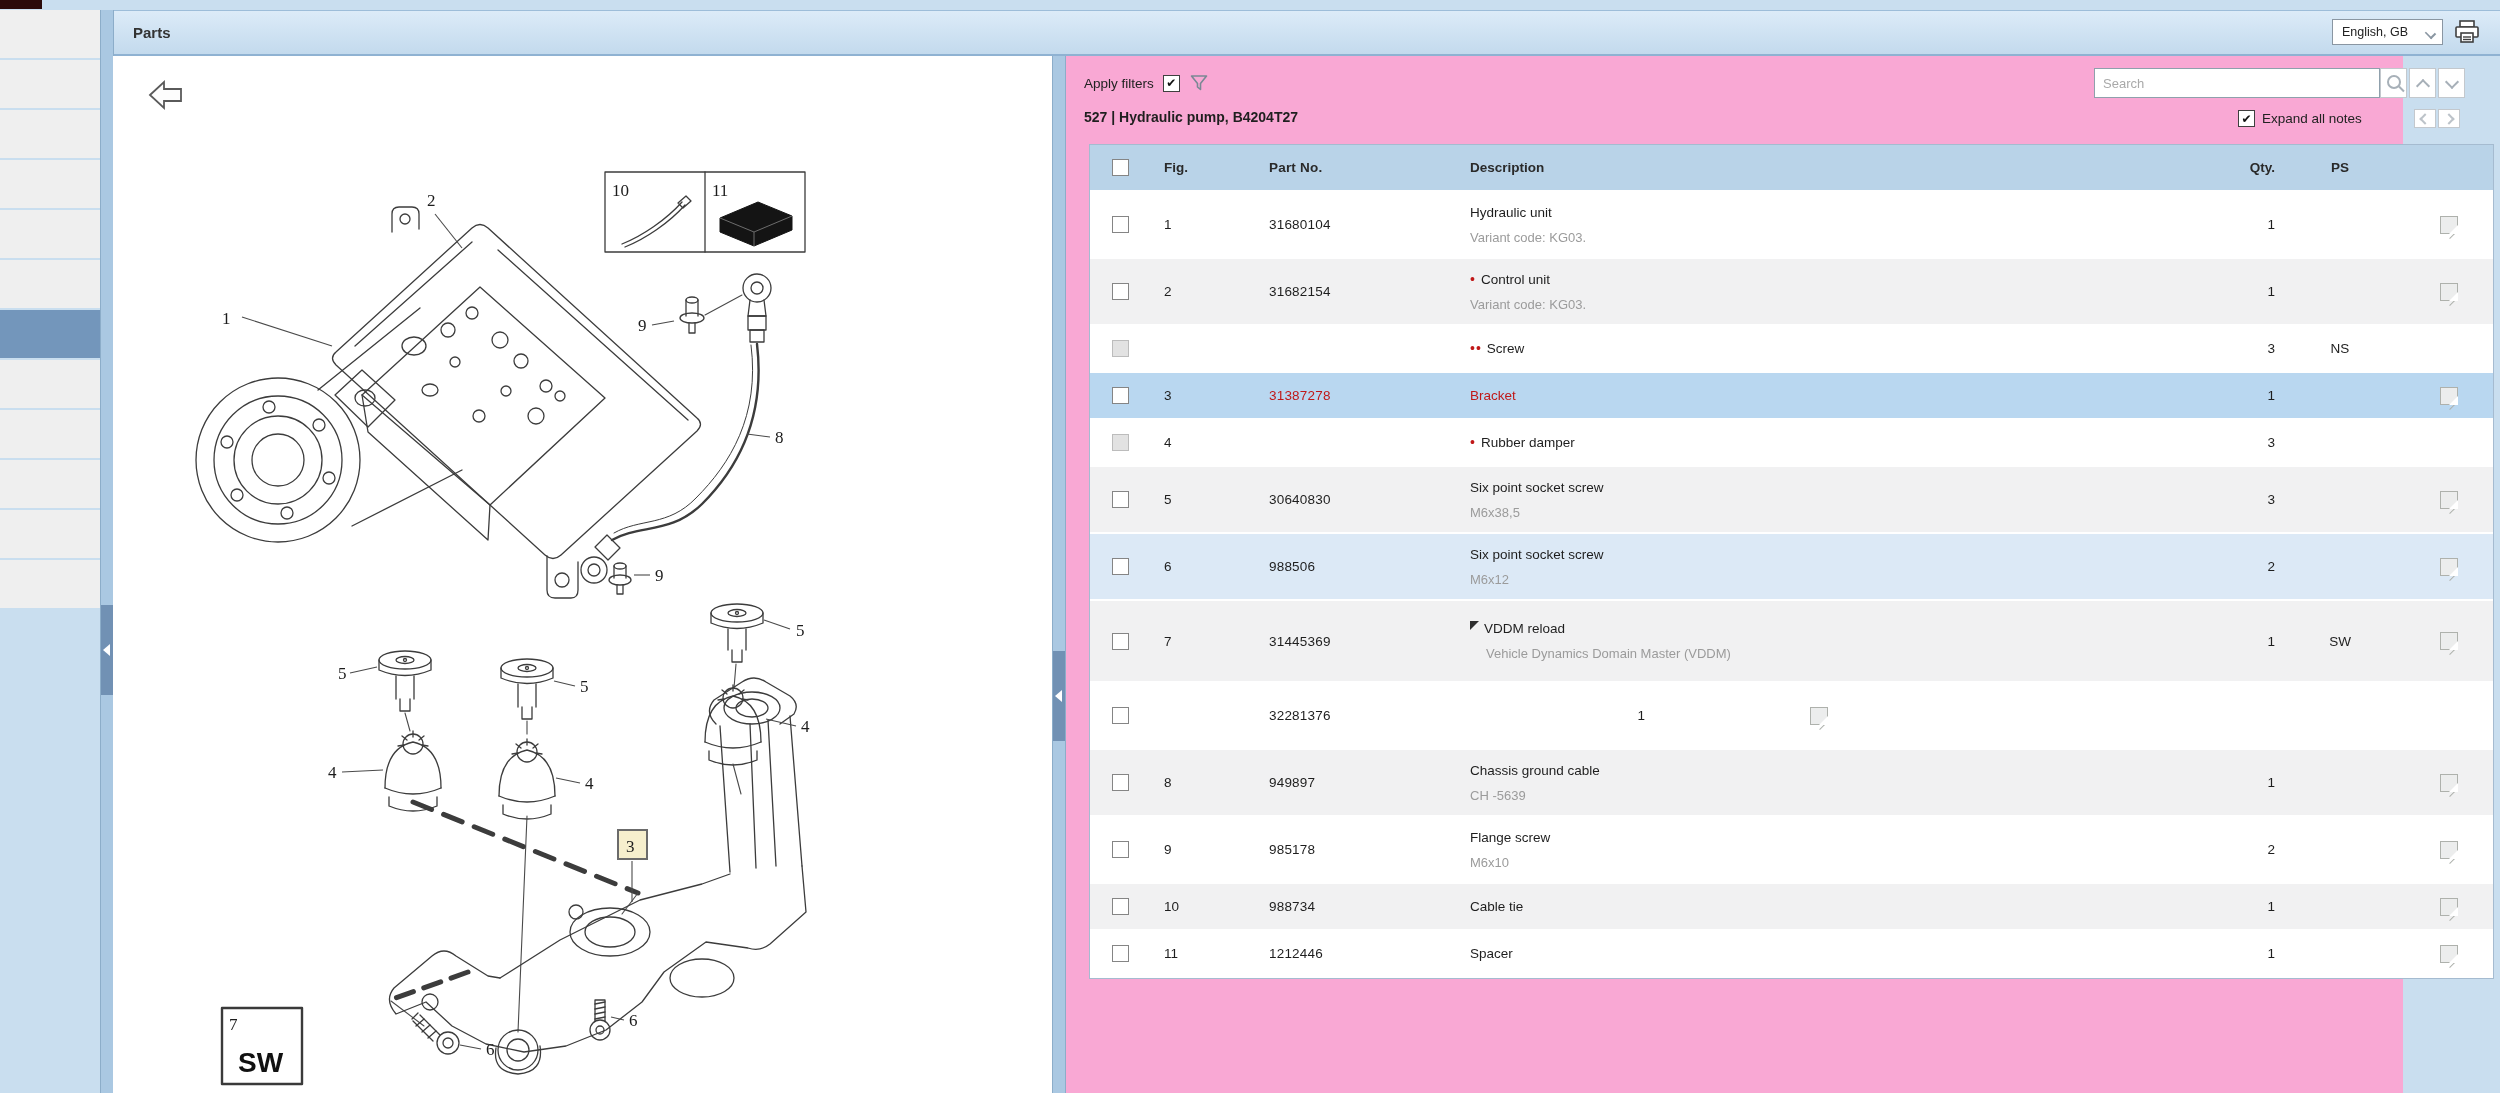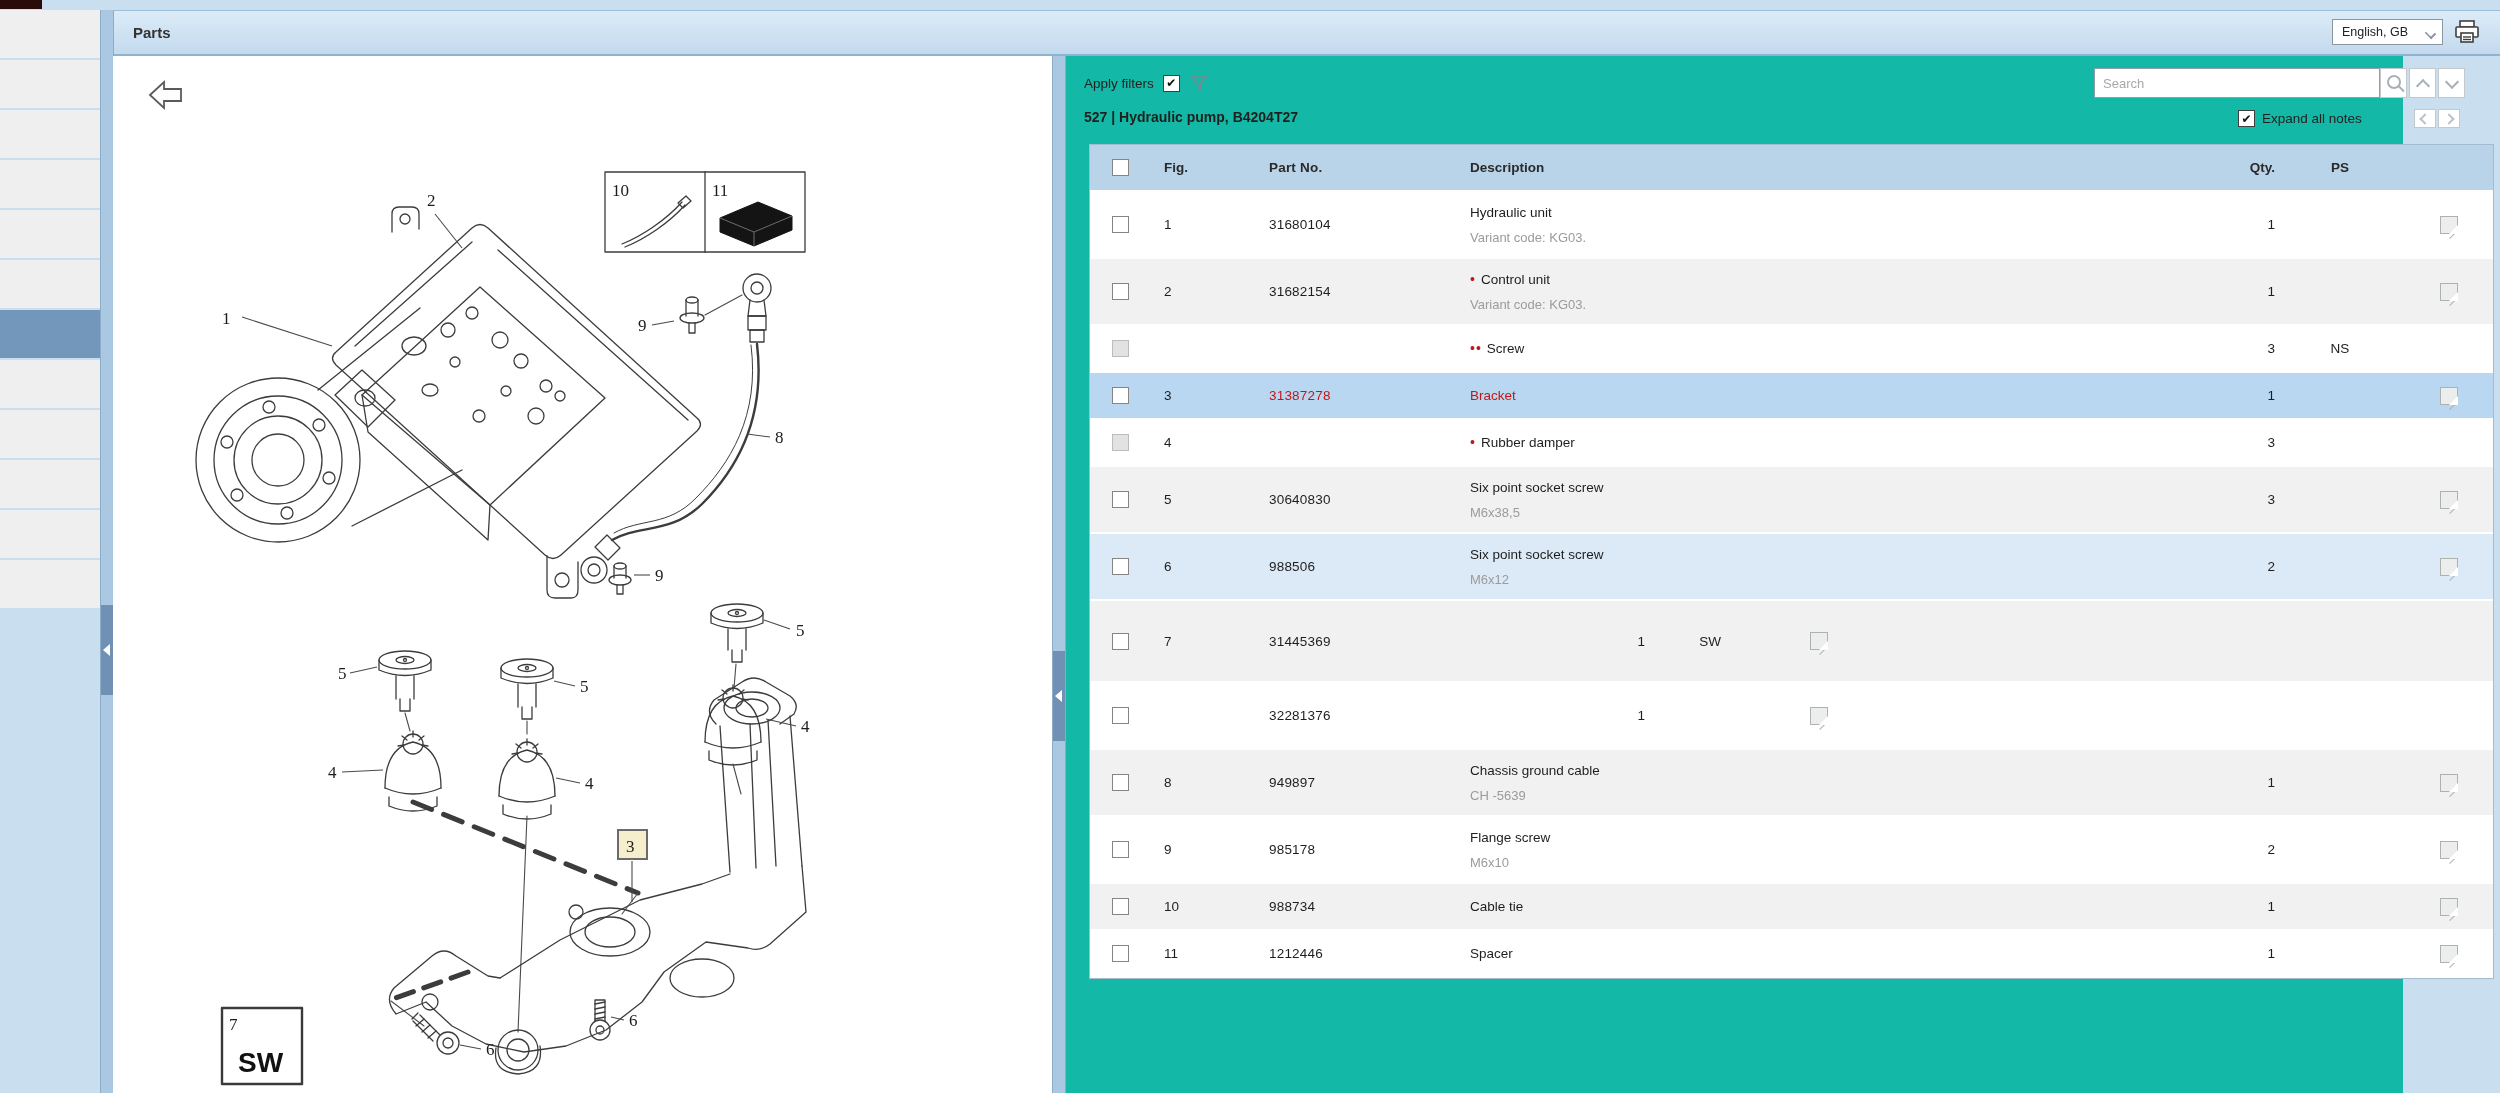--- a/index.html
+++ b/index.html
@@ -26,21 +26,21 @@
   .sidebar{position:absolute;left:0;top:10px;width:100px}
   .side-row{height:48px;margin-bottom:2px;background:#efefef}
   .side-row.sel{background:#7396bb}
   .vsplit{position:absolute;top:10px;bottom:0;width:12px;background:#aac8e2;border-left:1px solid #8cadc9;border-right:1px solid #8cadc9;box-sizing:content-box}
   #split1{left:100px}
   #split2{left:1052px;top:56px}
   .handle{position:absolute;left:0;right:0;top:595px;height:90px;background:#7191b4;cursor:pointer}
   .handle::after{content:"";position:absolute;left:2px;top:50%;margin-top:-6px;border-right:7px solid #fff;border-top:6px solid transparent;border-bottom:6px solid transparent}
   
   .diagram-panel{position:absolute;left:113px;top:56px;width:939px;bottom:0;background:#fff}
-  .table-panel{position:absolute;left:1066px;top:56px;width:1337px;bottom:0;background:#14b8a6;font-size:13.5px}
+  .table-panel{position:absolute;left:1066px;top:56px;width:1337px;bottom:0;background:#f9a8d4;font-size:13.5px}
   
   .applyrow{position:absolute;left:18px;top:17px;display:flex;align-items:center;gap:9px;color:#222;font-size:13.5px}
   .tcb{width:15px;height:15px;border:1.5px solid #3f3f3f;background:#fff;display:inline-flex;align-items:center;justify-content:center}
   .tcb::after{content:"✔";font-size:12px;color:#101010;line-height:1}
   .assembly{position:absolute;left:18px;top:53px;font-weight:bold;font-size:14px;color:#1f1f1f}
   .expand{position:absolute;left:1172px;top:54px;display:flex;align-items:center;gap:7px;color:#222;font-size:13.5px}
   .nav{position:absolute;top:53px;width:22px;height:19px;background:#fff;border:1px solid #c3c8cd;box-sizing:border-box}
   .nav span{display:block;width:6px;height:6px;border-left:2px solid #bcc3c9;border-bottom:2px solid #bcc3c9;margin:5px auto 0}
   .nav.prev span{transform:rotate(45deg)}
   .nav.next span{transform:rotate(-135deg)}
@@ -490,20 +490,27 @@
           <div class="cell c-note">
             <div class="note"></div>
           </div>
         </div>
         <div class="t-row alt" style="height: 80px;">
           <div class="cell c-cb">
             <div class="cb"></div>
           </div>
           <div class="cell c-fig">7</div>
           <div class="cell c-part">31445369</div>
+          <div class="cell c-desc">
+            <div class="d1">
+              <span class="tri"></span>
+              <span>VDDM reload</span>
+            </div>
+            <div class="d2 ind">Vehicle Dynamics Domain Master (VDDM)</div>
+          </div>
           <div class="cell c-qty">1</div>
           <div class="cell c-ps">SW</div>
           <div class="cell c-note">
             <div class="note"></div>
           </div>
         </div>
         <div class="t-row" style="height: 65px;">
           <div class="cell c-cb">
             <div class="cb"></div>
           </div>

